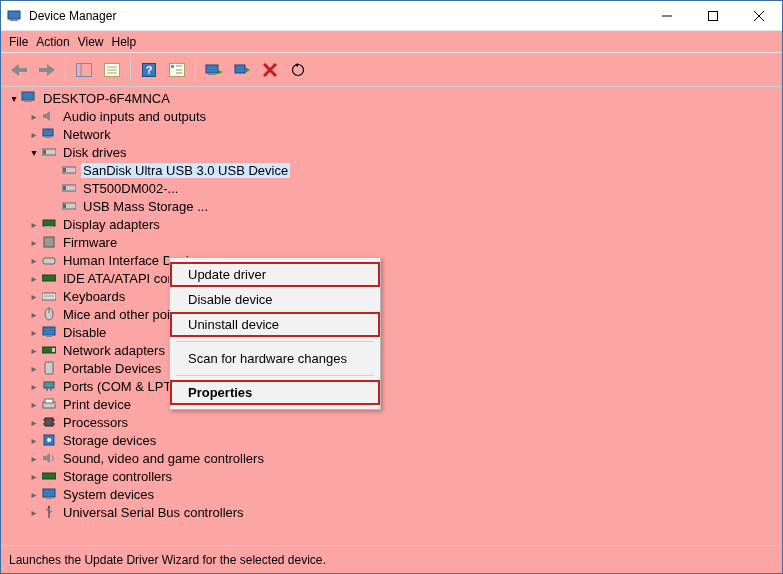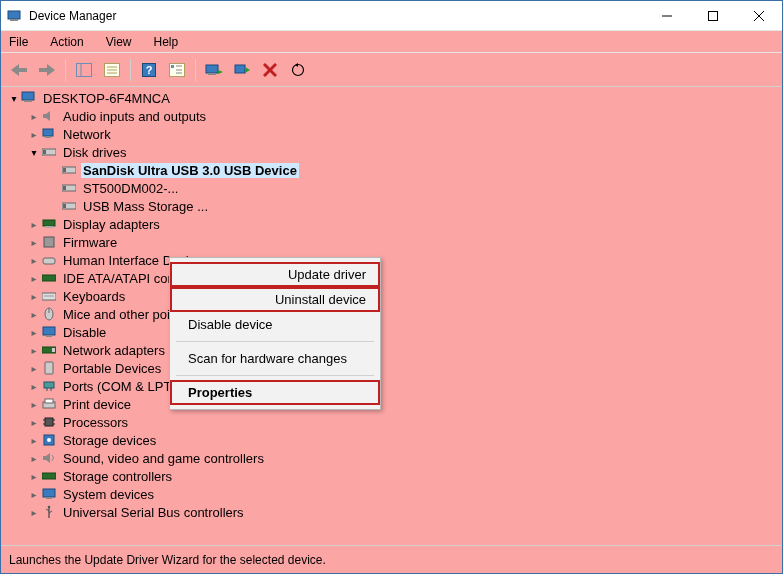--- a/index.html
+++ b/index.html
@@ -18,21 +18,21 @@
   }
   .titlebar .app-icon { width: 16px; height: 16px; margin-right: 6px; }
   .titlebar .title { font-size: 12px; flex: 1; color: #000; }
   .win-btns { display: flex; }
   .win-btn {
     width: 46px; height: 30px; display: flex; align-items: center; justify-content: center;
     font-size: 12px; font-family: "Segoe UI Symbol", sans-serif;
   }
 
   .menubar {
-    height: 22px; display: flex; align-items: center; gap: 22px;
+    height: 22px; display: flex; align-items: center; gap: 8px;
     padding-left: 8px; font-size: 12px; color: #000;
     border-bottom: 1px solid #e5e5e5;
   }
   .menubar span { cursor: default; }
 
   .toolbar {
     height: 34px; display: flex; align-items: center; gap: 4px;
     padding: 2px 6px; border-bottom: 1px solid #d0d0d0;
   }
   .toolbar .tb-btn {
@@ -49,21 +49,21 @@
   }
   .node {
     display: flex; align-items: center; height: 18px; white-space: nowrap;
   }
   .tri {
     width: 14px; text-align: center; color: #666; font-size: 10px; cursor: default;
   }
   .tri.open { color: #000; }
   .ico { width: 16px; height: 14px; display: inline-flex; align-items: center; justify-content: center; margin-right: 4px; }
   .label { padding: 0 2px; }
-  .label.selected { background: #cde8ff; font-weight: bold; }
+  .label.selected { background: #cde8ff; }
 
   .statusbar {
     height: 28px; border-top: 1px solid #d0d0d0; font-size: 12px;
     padding: 3px 8px; display: flex; align-items: center;
   }
 
   .context-menu {
     position: absolute;
     left: 168px; top: 170px;
     width: 212px;
@@ -74,21 +74,20 @@
     padding: 4px 0;
     z-index: 10;
   }
   .cm-item {
     padding: 5px 14px 5px 18px; cursor: default;
   }
   .cm-item.highlighted {
     border: 2px solid #c02020;
     padding: 3px 12px 3px 16px;
     font-weight: normal;
-    text-align: right;
   }
   .cm-item.bold-highlight {
     border: 2px solid #c02020;
     padding: 3px 12px 3px 16px;
     font-weight: 700;
   }
   .cm-sep {
     height: 1px; background: #d0d0d0; margin: 4px 6px;
   }
 
@@ -447,22 +446,22 @@
             <circle cx="5" cy="2" r="1.3" fill="#555"></circle>
             <line x1="5" y1="6" x2="2" y2="4" stroke="#555"></line>
             <line x1="5" y1="8" x2="8" y2="6" stroke="#555"></line>
           </svg>
         </span>
       <span class="label">Universal Serial Bus controllers</span>
     </div>
 
     <div class="context-menu">
       <div class="cm-item highlighted">Update driver</div>
+      <div class="cm-item">Disable device</div>
       <div class="cm-item highlighted">Uninstall device</div>
-      <div class="cm-item">Disable device</div>
       <div class="cm-sep"></div>
       <div class="cm-item">Scan for hardware changes</div>
       <div class="cm-sep"></div>
       <div class="cm-item bold-highlight">Properties</div>
     </div>
 
   </div>
 
   <div style="height:3px"></div>
 

